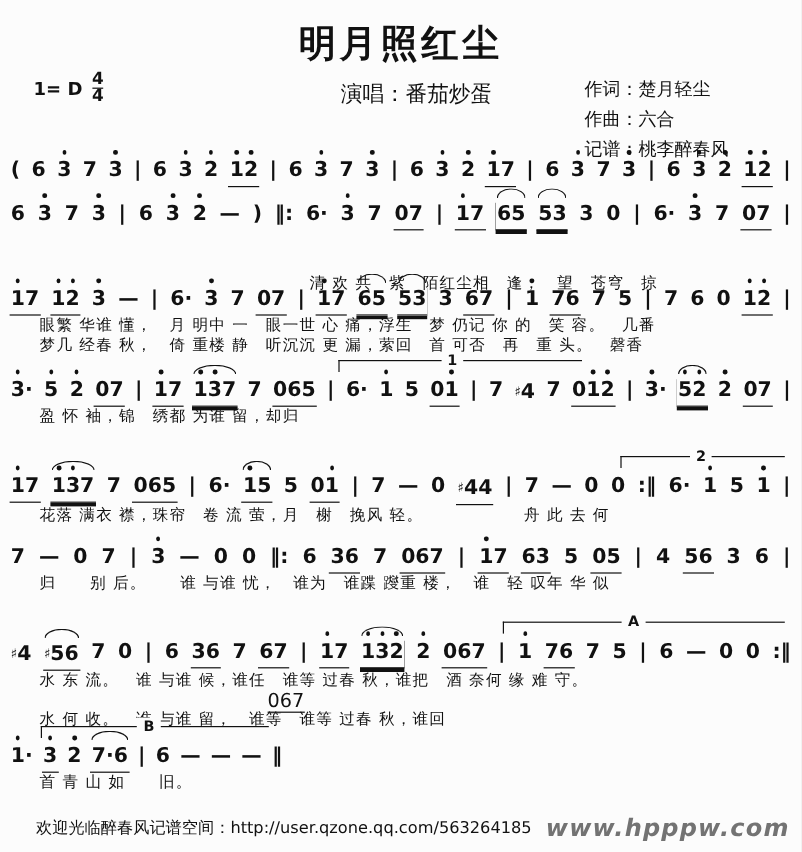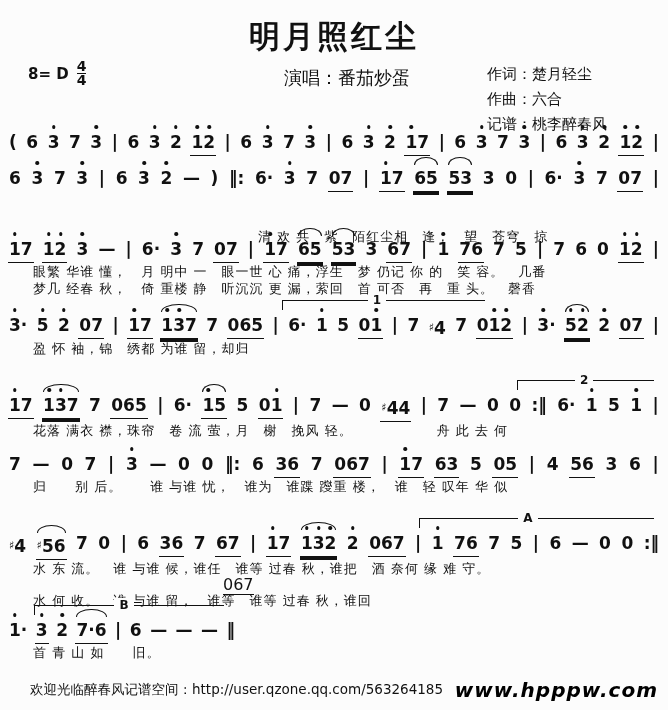--- a/index.html
+++ b/index.html
@@ -32,31 +32,31 @@
   .lyrics{font-size:13px;line-height:17px;white-space:nowrap;letter-spacing:1px;}
   .altnotes{font-size:16px;font-weight:normal;line-height:15px;}
   .altnotes span{border-bottom:1.6px solid #111;}
   .vbr{position:absolute;height:9px;border-top:1.6px solid #111;border-left:1.6px solid #111;}
   .vbr b{position:absolute;top:-8px;left:42%;background:#fcfcfc;padding:0 5px;font-size:12px;}
   .brkt-space{height:13px;}
 
   .footer{position:absolute;top:681px;left:0;width:100%;}
   .footer .left{position:absolute;left:30px;top:0;font-size:13.5px;white-space:nowrap;}
   .footer .right{position:absolute;right:10px;top:-3px;font-size:20px;font-weight:bold;
-                 font-style:italic;color:#000000;letter-spacing:1px;}
+                 font-style:italic;color:#737373;letter-spacing:1px;}
 </style>
 </head>
 <body>
 
 <div class="page">
 
   <div class="title">明月照红尘</div>
 
   <div class="keybar">
-    <span>8= D</span>
+    <span>1= D</span>
     <span class="ts">
       <span class="top">4</span>
       <span class="bot">4</span>
     </span>
   </div>
 
   <div class="singer">演唱：番茄炒蛋</div>
 
   <div class="credits">
     <div>作词：楚月轻尘</div>

